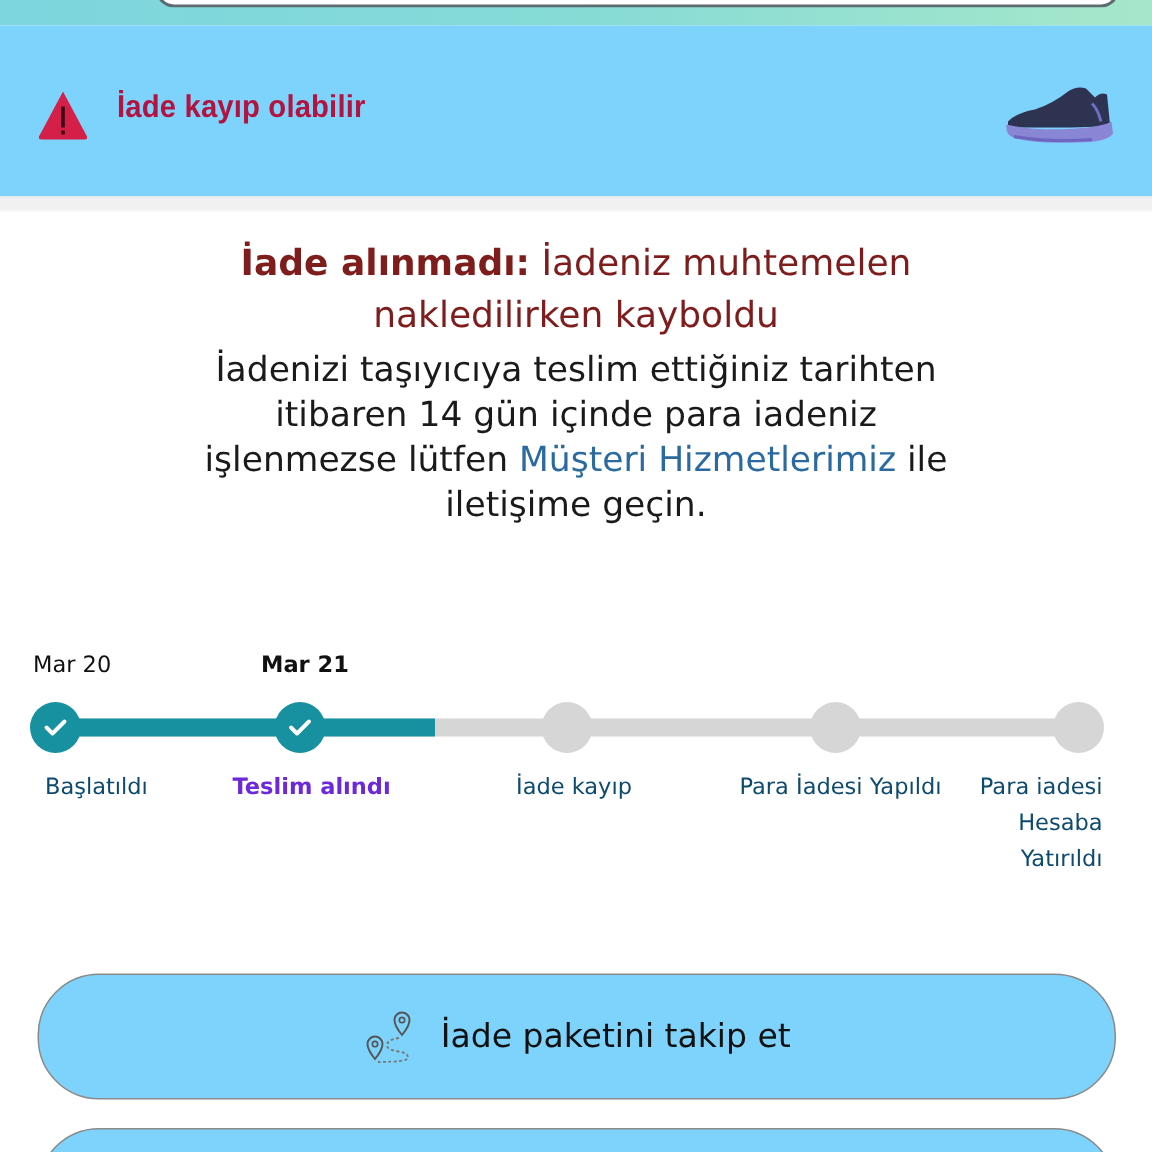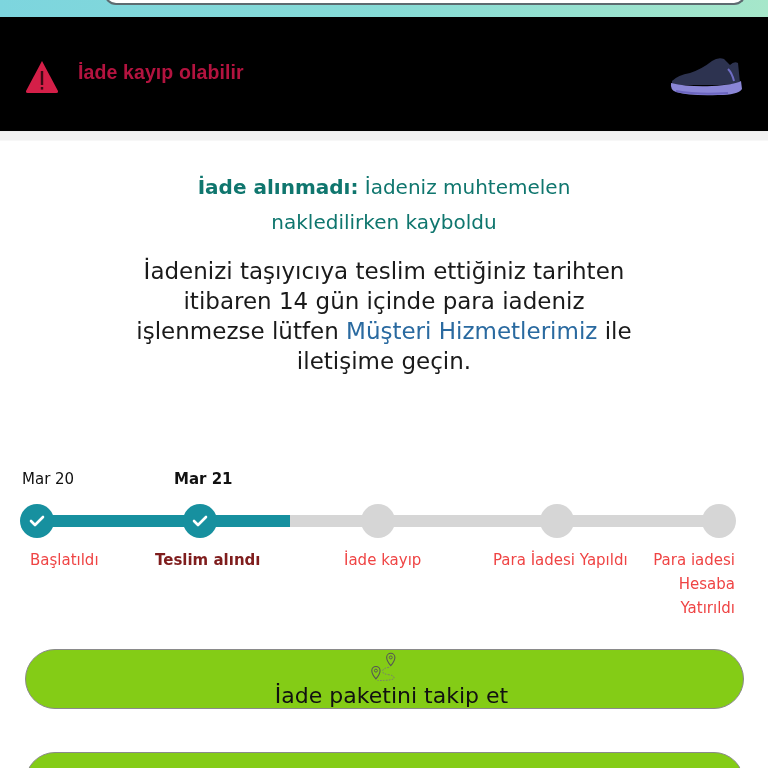--- a/index.html
+++ b/index.html
@@ -10,74 +10,74 @@
       position: absolute; left: 0; top: 0; width: 768px; height: 17px;
       background: linear-gradient(90deg, #7dd5de 0%, #86dbd6 50%, #a6e7ca 100%);
     }
     .search-bar-edge {
       position: absolute; left: 104px; top: -30px; width: 642px; height: 35px;
       background: #fff; border: 2px solid #5d6b70; border-radius: 0 0 12px 12px;
       border-top: none;
     }
 
     .alert {
-      position: absolute; left: 0; top: 17px; width: 768px; height: 114px; background: #000000;
+      position: absolute; left: 0; top: 17px; width: 768px; height: 114px; background: #7dd3fc;
     }
     .alert-icon { position: absolute; left: 24px; top: 42px; width: 36px; height: 36px; }
     .alert-text {
       position: absolute; left: 78px; top: 43px;
       font-family: "Liberation Sans", sans-serif; font-size: 21px; font-weight: bold;
       color: #b3133f; letter-spacing: 0.1px; transform: scaleX(0.93); transform-origin: left;
     }
     .product-thumb { position: absolute; left: 668px; top: 38px; width: 76px; height: 44px; }
 
     .divider-band {
       position: absolute; left: 0; top: 131px; width: 768px; height: 10px;
       background: #f1f1f1; border-top: 1px solid #ececec; border-bottom: 1px solid #f7f7f7;
     }
 
     .message {
       position: absolute; left: 0; top: 154px; width: 768px; text-align: center;
     }
     .headline {
-      font-size: 20px; line-height: 35px; color: #0f766e; width: 500px; margin: 16px auto;
+      font-size: 24px; line-height: 35px; color: #7f1d1d; width: 500px; margin: 4px auto;
     }
     .headline b { font-weight: bold; }
     .body-text {
       margin: 2px auto 0; width: 520px; font-size: 23px; line-height: 30px; color: #1a1a1a;
     }
     .link { color: #2a6aa0; cursor: pointer; }
 
-    .timeline { position: absolute; left: 0; top: 430px; width: 768px; height: 170px; margin-top: 36px; }
+    .timeline { position: absolute; left: 0; top: 430px; width: 768px; height: 170px; }
     .date { position: absolute; top: 4px; font-size: 15px; color: #111; }
     .date.bold { font-weight: bold; text-align: right; }
     .track {
       position: absolute; left: 37px; top: 49px; width: 682px; height: 12px;
       background: #d6d6d6;
     }
     .track-fill {
       position: absolute; left: 37px; top: 49px; width: 253px; height: 12px;
       background: #17909f;
     }
     .node {
       position: absolute; top: 38px; width: 34px; height: 34px; border-radius: 50%;
       background: #d6d6d6; display: flex; align-items: center; justify-content: center;
     }
     .node.done { background: #17909f; }
     .step-label {
-      position: absolute; top: 82px; font-size: 15px; line-height: 24px; color: #ef4444;
+      position: absolute; top: 82px; font-size: 15px; line-height: 24px; color: #0c4a6e;
       white-space: nowrap;
     }
-    .step-label.active { font-weight: bold; color: #7f1d1d; }
+    .step-label.active { font-weight: bold; color: #6d28d9; }
     .step-label.multi { white-space: normal; text-align: right; width: 90px; }
 
     .btn {
-      position: absolute; left: 25px; width: 719px; height: 60px;
-      border: 1.5px solid #8a8a8a; border-radius: 41px; background: #84cc16;
-      display: flex; align-items: center; justify-content: center; cursor: pointer; flex-direction: column;
+      position: absolute; left: 25px; width: 719px; height: 84px;
+      border: 1.5px solid #8a8a8a; border-radius: 41px; background: #7dd3fc;
+      display: flex; align-items: center; justify-content: center; cursor: pointer;
     }
     .btn-label { font-size: 22px; color: #111; margin-left: 14px; }
     .btn-icon { width: 38px; height: 40px; }
   </style>
 </head>
 <body>
 
 <div class="top-strip"></div>
 <div class="search-bar-edge"></div>
 

